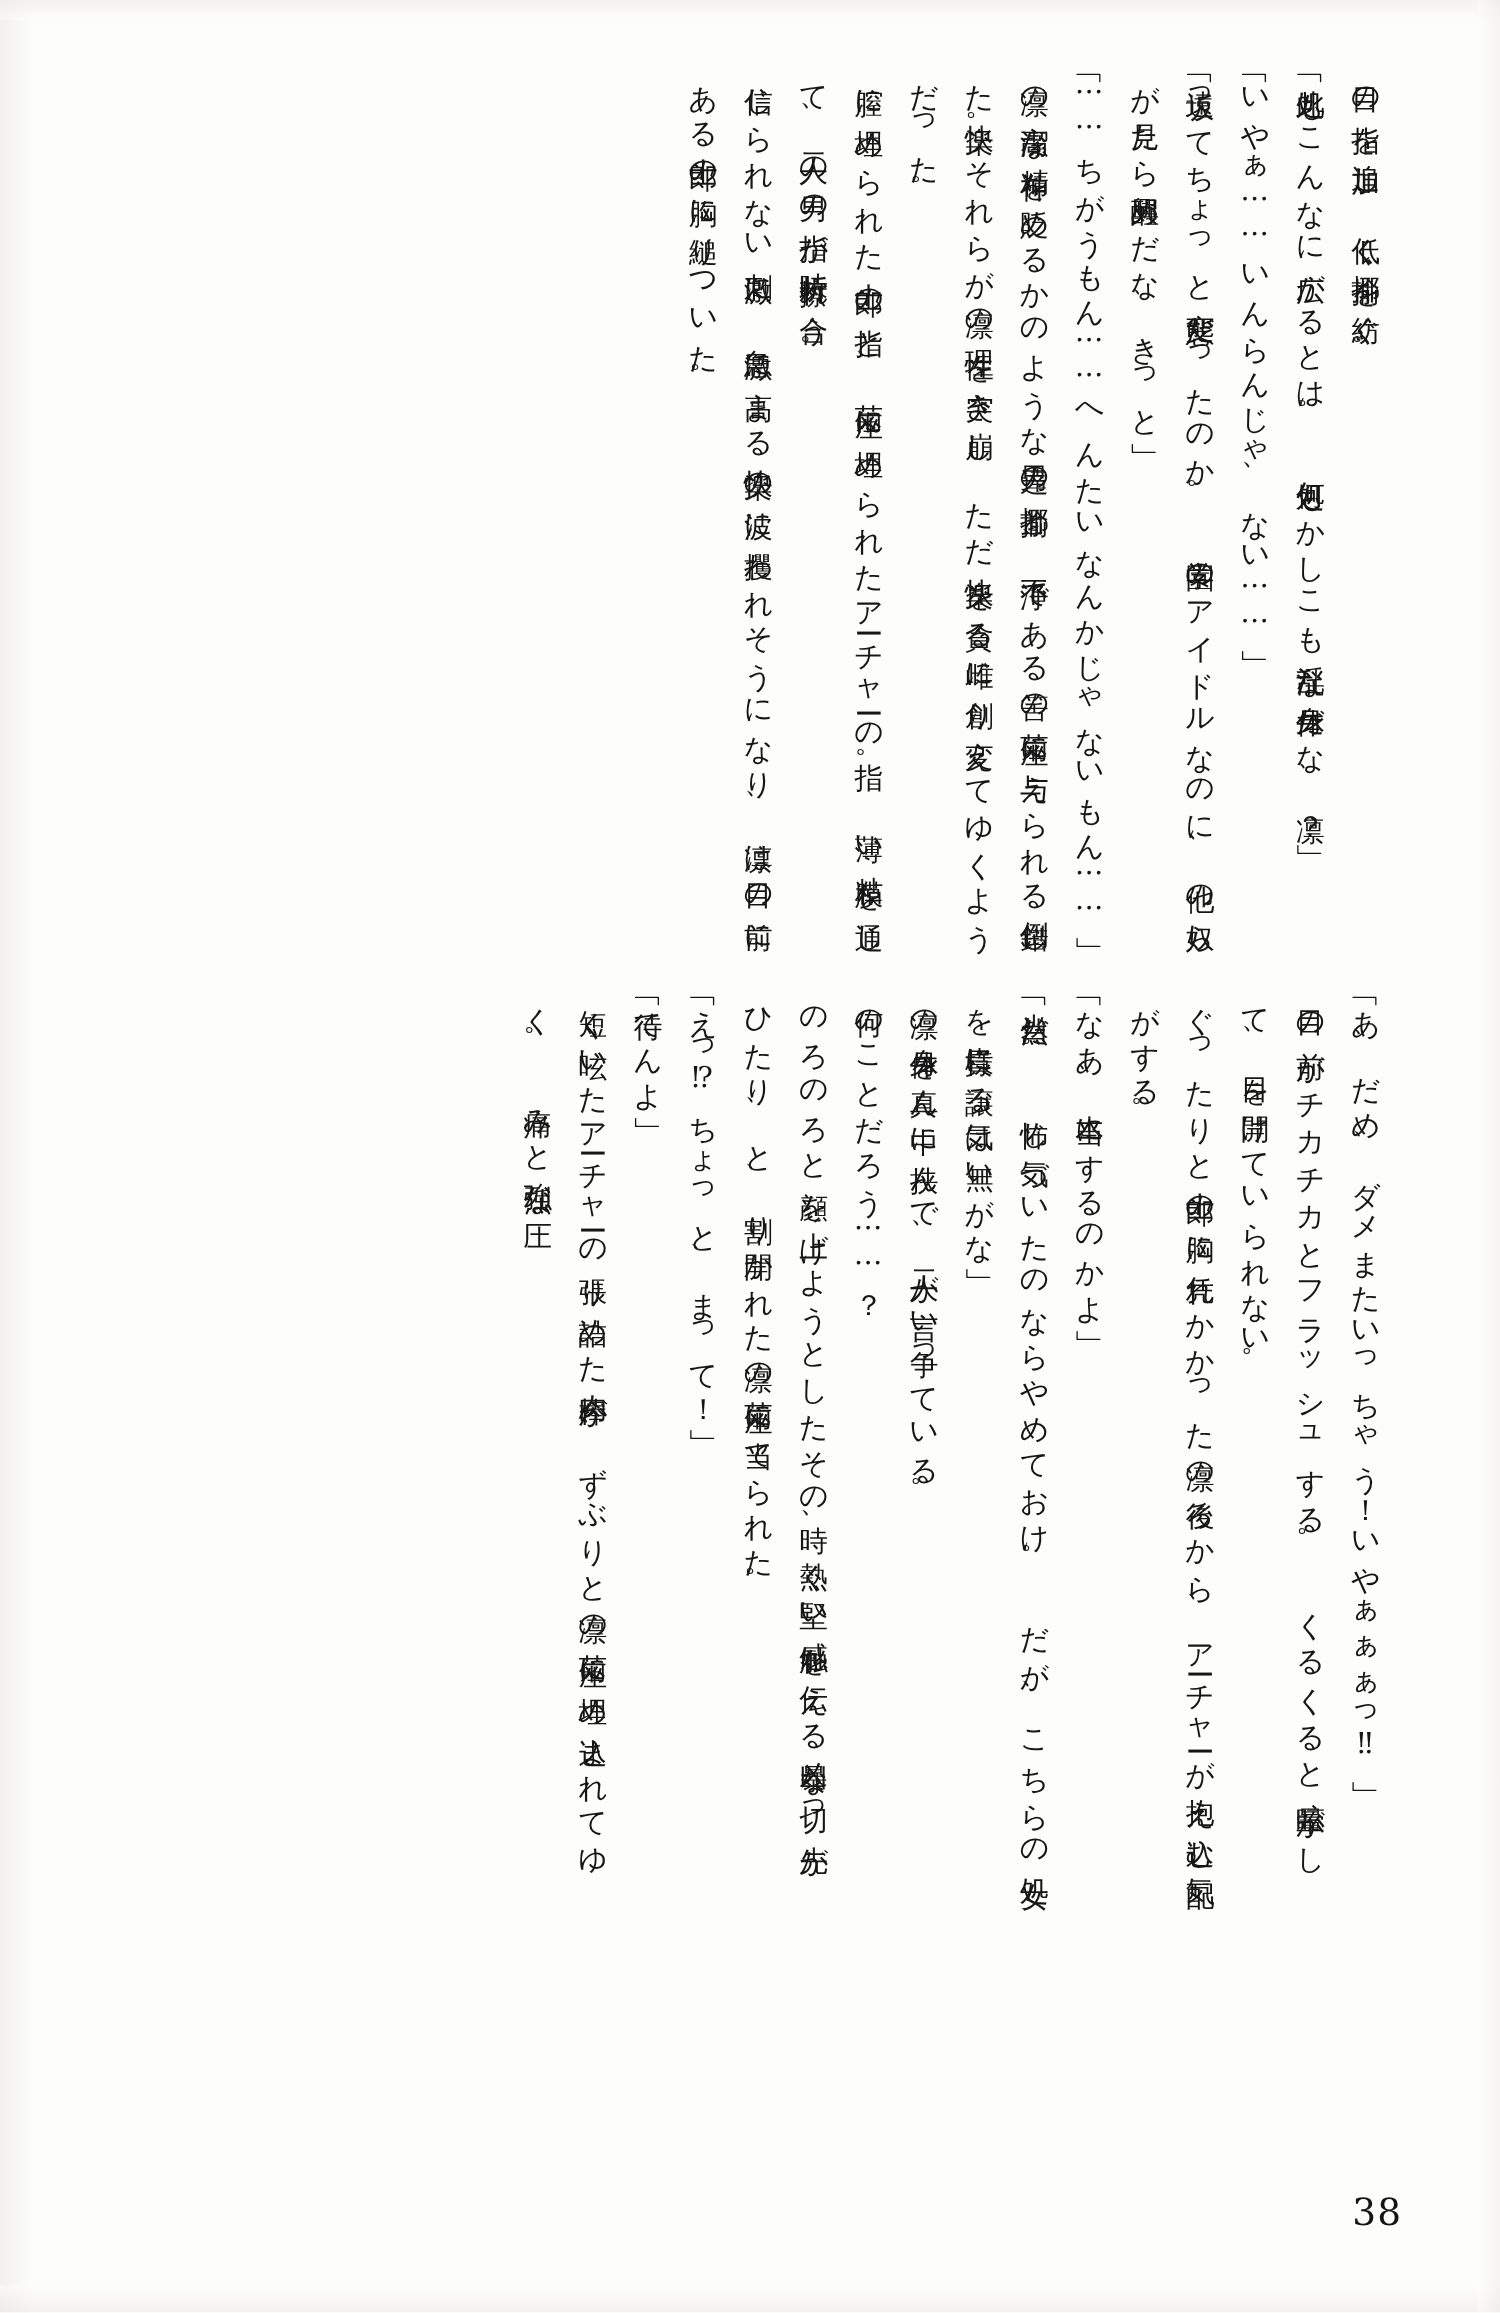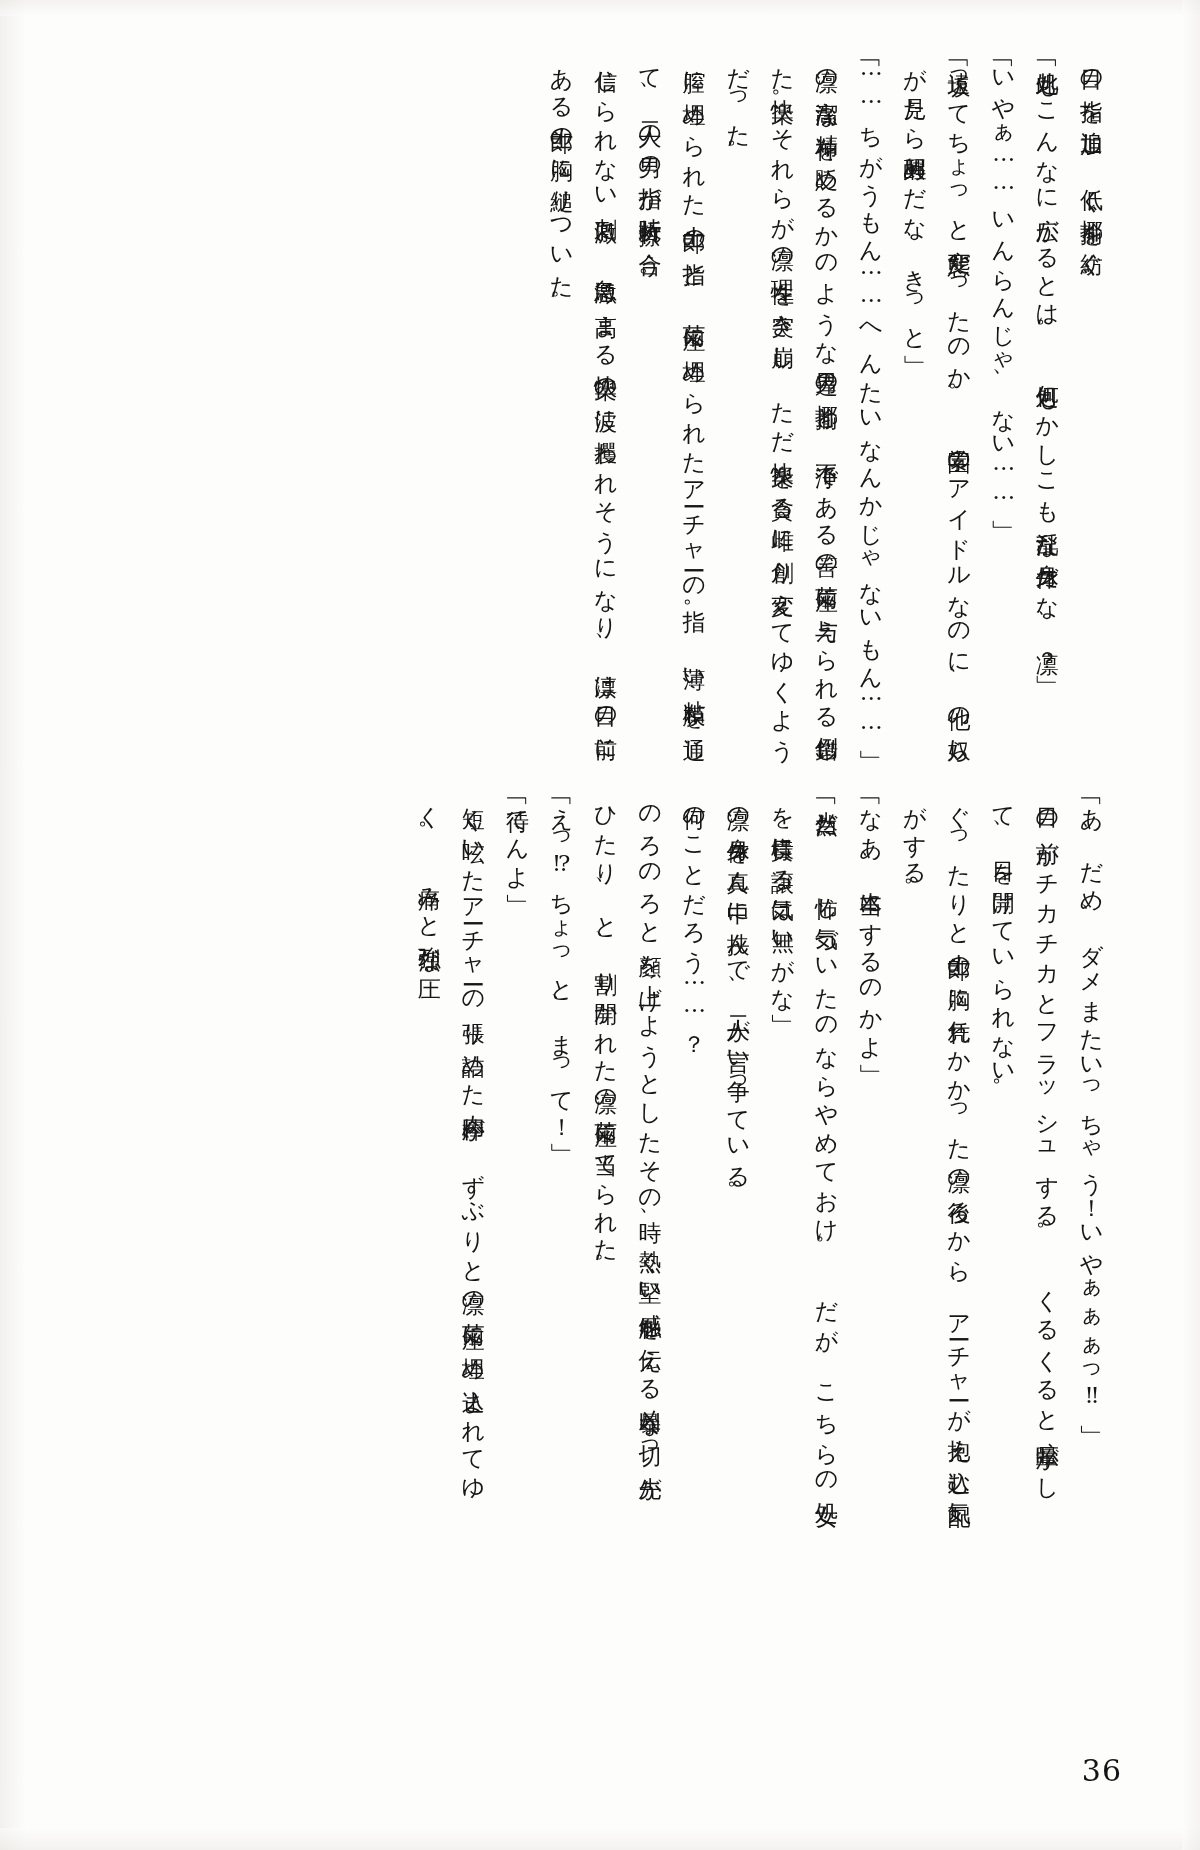--- a/index.html
+++ b/index.html
@@ -125,15 +125,15 @@
     <p class="para">「なあ、本当にするのかよ」</p>
     <p class="para">「当然だ。　怖じ気づいたのならやめておけ。　だが、こちらの処女を貴様に譲る気は無いがな」</p>
     <p class="para">凛の身体を真ん中に挟んで、二人が言い争っている。</p>
     <p class="para">何のことだろう……？</p>
     <p class="para">のろのろと顔を上げようとしたその時、熱く堅い感触を伝える凶暴な切っ先がひたり、と、割り開かれた凛の菊座に当てられた。</p>
     <p class="para">「えっ⁉ちょっと、まって！」</p>
     <p class="para">「待てんよ」</p>
     <p class="para">短く呟いたアーチャーの張り詰めた肉棒が、ずぶりと凛の菊座に埋め込まれてゆく。　痛みと強烈な圧</p>
   </div>
 
-  <div class="page-number">36</div>
+  <div class="page-number">38</div>
 
 </div>
 
 </body></html>

